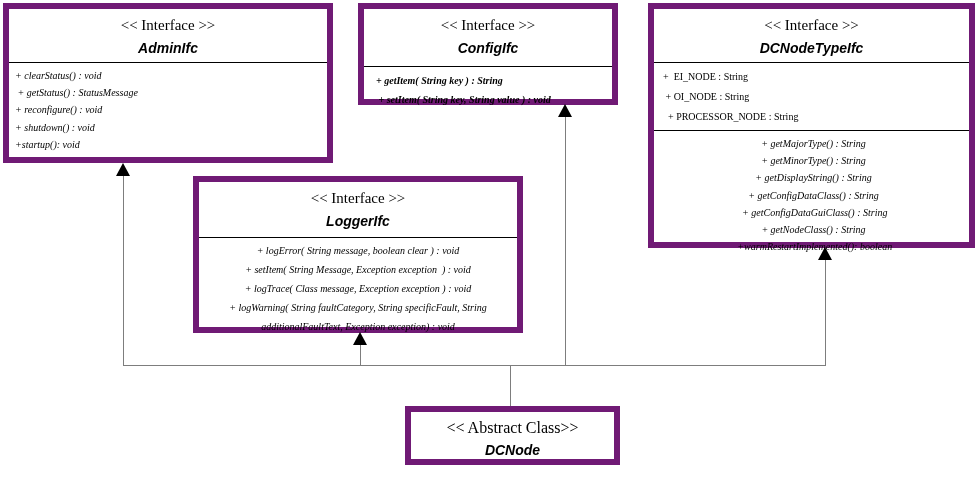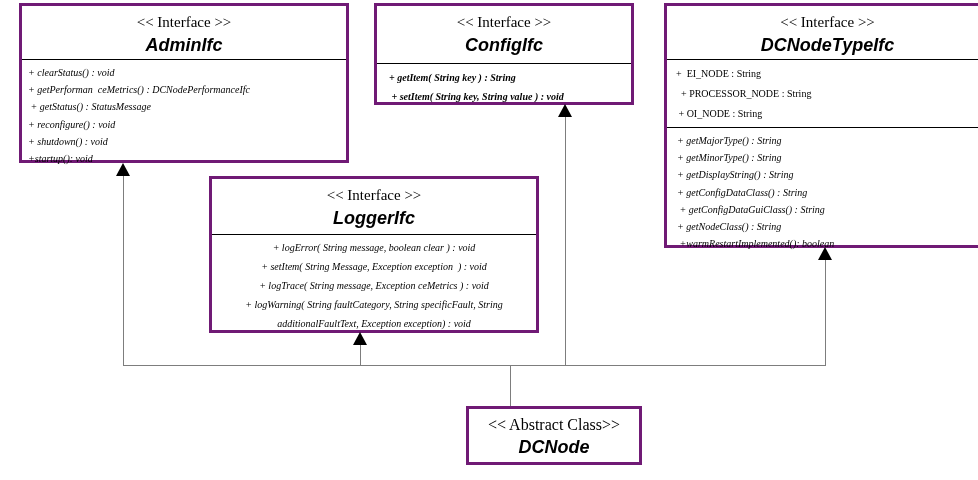--- a/index.html
+++ b/index.html
@@ -8,43 +8,42 @@
     width: 978px;
     height: 480px;
     background: #ffffff;
     font-family: "Liberation Serif", serif;
     color: #000000;
     overflow: hidden;
   }
   .uml-box {
     position: absolute;
     background: #ffffff;
-    border: 3px solid #701a75;
+    border: 6px solid #701a75;
     box-sizing: border-box;
     z-index: 2;
-    margin-left: 16px;
   }
   .box-header {
     text-align: center;
     border-bottom: 1px solid #000000;
     box-sizing: border-box;
     padding-top: 7px;
   }
   .box-header.no-divider { border-bottom: none; }
   .stereo {
     font-family: "Liberation Serif", serif;
     font-size: 15px;
     line-height: 19px;
     font-style: normal;
   }
   .cls-name {
     font-family: "Liberation Sans", sans-serif;
     font-weight: bold;
     font-style: italic;
-    font-size: 18px;
+    font-size: 14px;
     line-height: 22px;
     margin-top: 2px;
   }
   .members {
     box-sizing: border-box;
     padding: 4px 6px 0 6px;
     font-size: 10px;
   }
   .members.italic { font-style: italic; }
   .member { white-space: pre-wrap; }
@@ -84,21 +83,20 @@
   <div class="arrowhead" style="left:558px; top:104px;"></div>
   <div class="arrowhead" style="left:818px; top:247px;"></div>
 
   <div class="uml-box" style="left:3px; top:3px; width:330px; height:160px;">
     <div class="box-header" style="height:54px;">
       <div class="stereo">&lt;&lt; Interface &gt;&gt;</div>
       <div class="cls-name">AdminIfc</div>
     </div>
     <div class="members italic lh17">
       <div class="member">+ clearStatus() : void</div>
-      <div class="member">+ getPerforman  ceMetrics() : DCNodePerformanceIfc</div>
       <div class="member"> + getStatus() : StatusMessage</div>
       <div class="member">+ reconfigure() : void</div>
       <div class="member">+ shutdown() : void</div>
       <div class="member">+startup(): void</div>
     </div>
   </div>
 
   <div class="uml-box" style="left:358px; top:3px; width:260px; height:102px;">
     <div class="box-header" style="height:58px;">
       <div class="stereo">&lt;&lt; Interface &gt;&gt;</div>
@@ -110,47 +108,47 @@
     </div>
   </div>
 
   <div class="uml-box" style="left:648px; top:3px; width:327px; height:245px;">
     <div class="box-header" style="height:54px;">
       <div class="stereo">&lt;&lt; Interface &gt;&gt;</div>
       <div class="cls-name">DCNodeTypeIfc</div>
     </div>
     <div class="members lh20 attrs-compartment" style="height:68px; padding-left:9px;">
       <div class="member">+  EI_NODE : String</div>
+      <div class="member"> + OI_NODE : String</div>
       <div class="member">  + PROCESSOR_NODE : String</div>
-      <div class="member"> + OI_NODE : String</div>
     </div>
-    <div class="members italic lh17" style="padding-left:10px;">
+    <div class="members italic lh17" style="padding-left:10px;text-align:center;">
       <div class="member">+ getMajorType() : String</div>
       <div class="member">+ getMinorType() : String</div>
       <div class="member">+ getDisplayString() : String</div>
       <div class="member">+ getConfigDataClass() : String</div>
       <div class="member"> + getConfigDataGuiClass() : String</div>
       <div class="member">+ getNodeClass() : String</div>
       <div class="member"> +warmRestartImplemented(): boolean</div>
     </div>
   </div>
 
   <div class="uml-box" style="left:193px; top:176px; width:330px; height:157px;">
     <div class="box-header" style="height:56px;">
       <div class="stereo">&lt;&lt; Interface &gt;&gt;</div>
       <div class="cls-name">LoggerIfc</div>
     </div>
     <div class="members italic lh19 centered" style="padding-top:3px;">
       <div class="member">+ logError( String message, boolean clear ) : void</div>
       <div class="member">+ setItem( String Message, Exception exception  ) : void</div>
-      <div class="member">+ logTrace( String message, Exception ceMetrics ) : void</div>
+      <div class="member">+ logTrace( Class message, Exception exception ) : void</div>
       <div class="member">+ logWarning( String faultCategory, String specificFault, String additionalFaultText, Exception exception) : void</div>
     </div>
   </div>
 
-  <div class="uml-box" style="left:450px; top:406px; width:176px; height:59px;">
+  <div class="uml-box" style="left:405px; top:406px; width:215px; height:59px;">
     <div class="box-header no-divider" style="height:57px; padding-top:6px;">
       <div class="stereo" style="font-size:16px;">&lt;&lt; Abstract Class&gt;&gt;</div>
       <div class="cls-name">DCNode</div>
     </div>
   </div>
 
 </div>
 
 </body></html>

